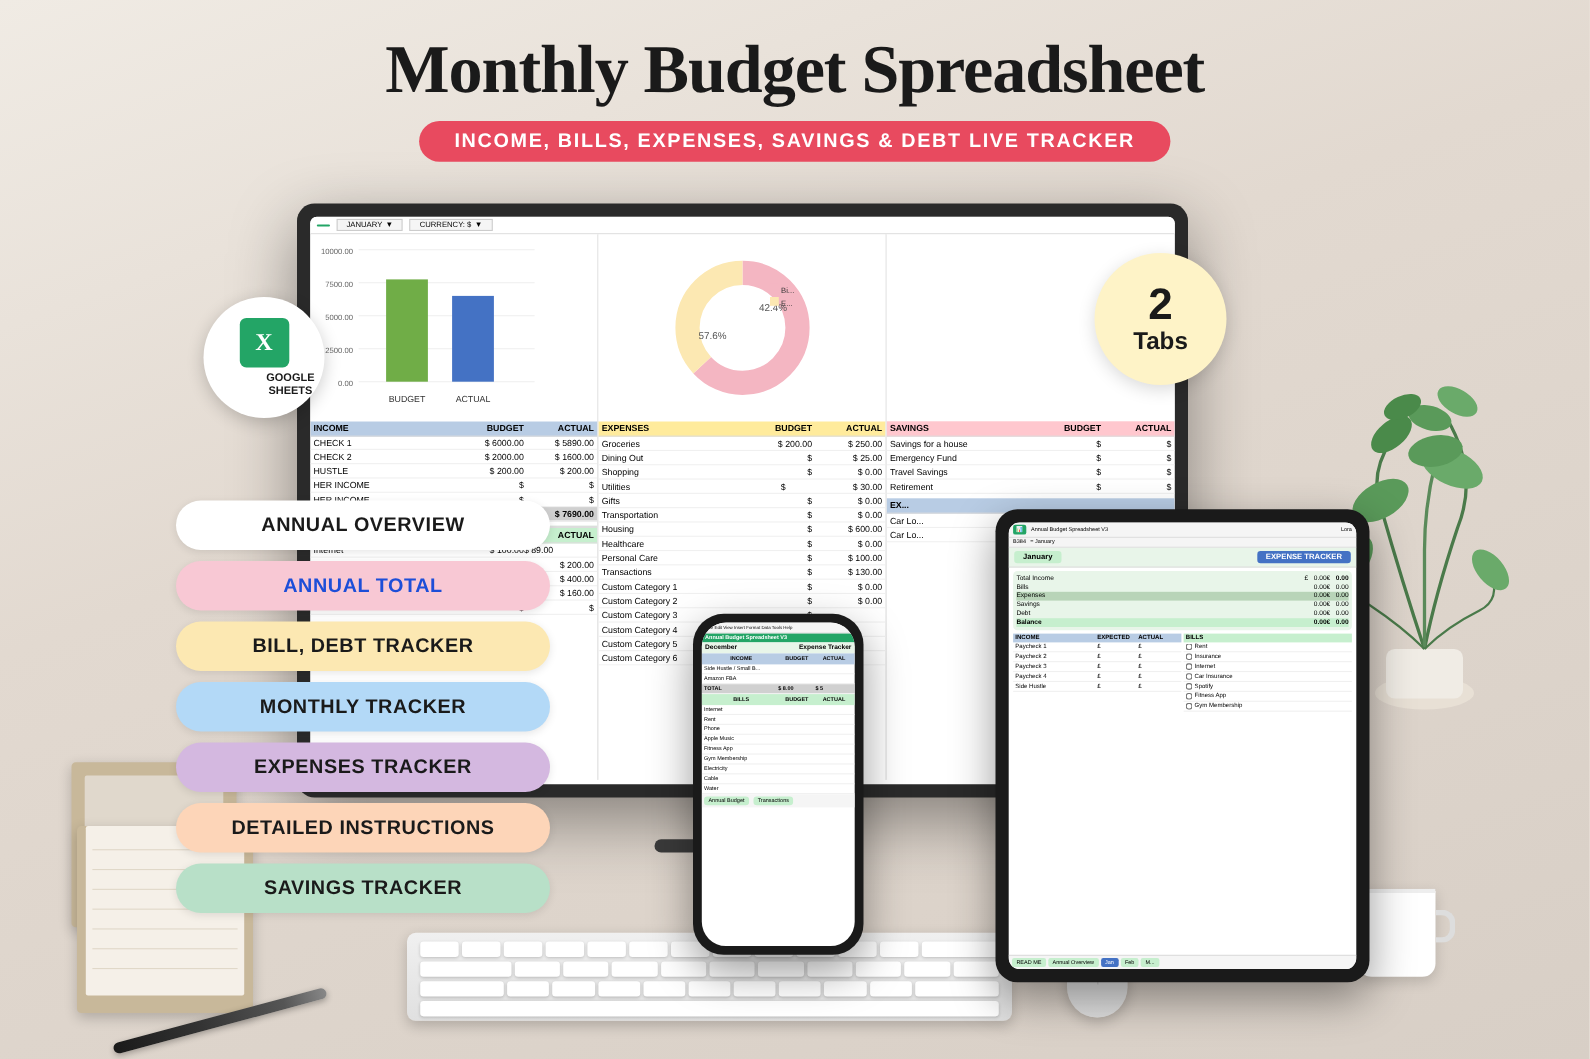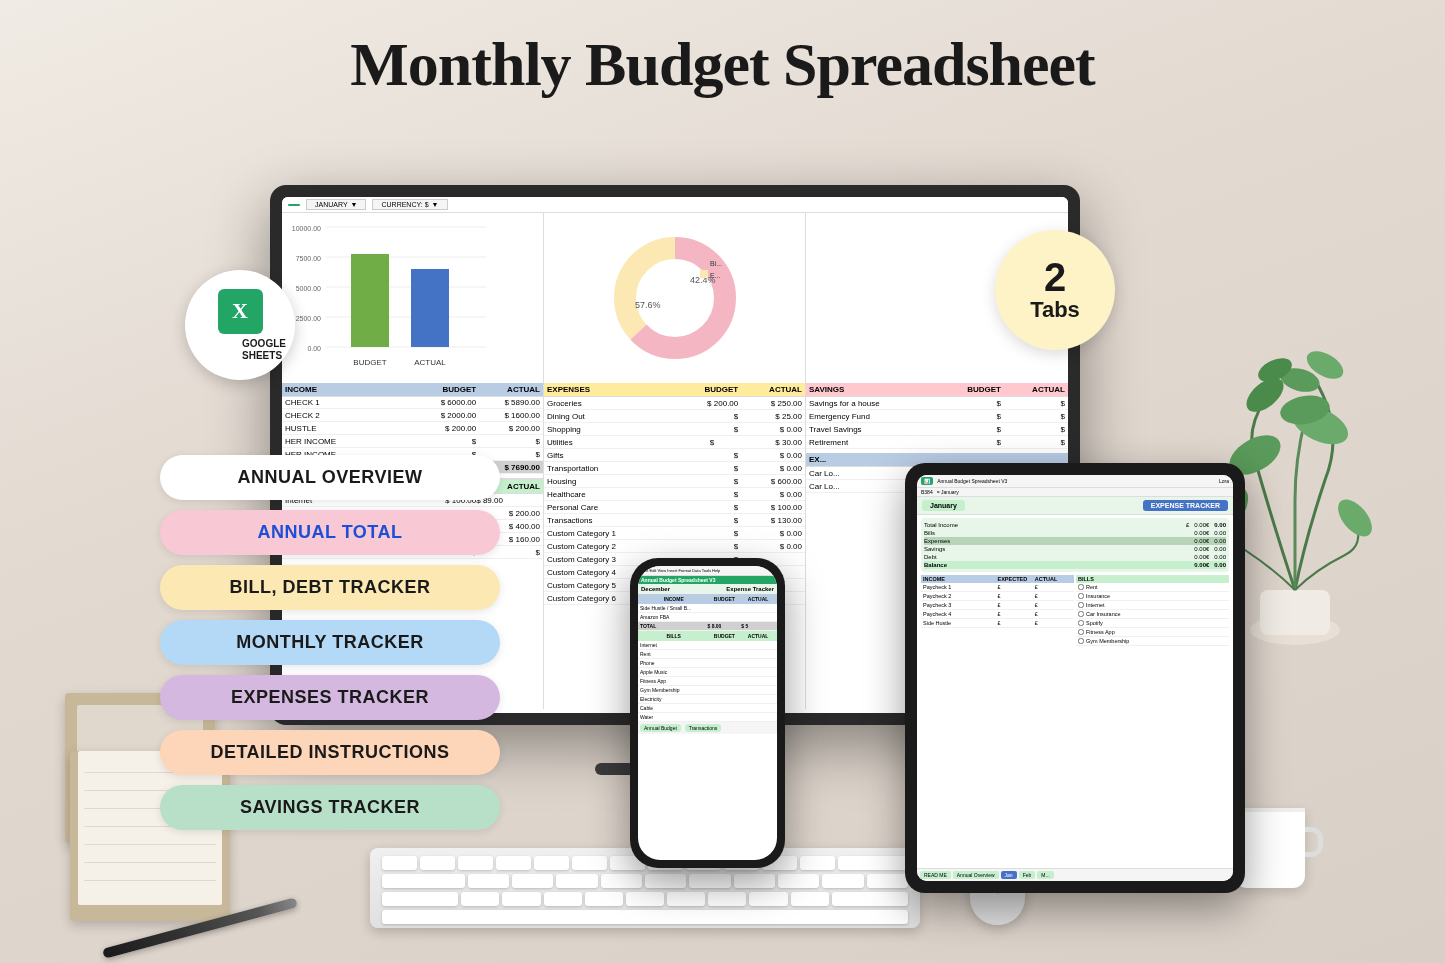--- a/index.html
+++ b/index.html
@@ -118,21 +118,21 @@
       align-items: center;
       justify-content: center;
       color: white;
       font-weight: 900;
       font-size: 22px;
       font-family: serif;
     }
     .gs-text {
       font-size: 10px;
       font-weight: 700;
-      text-align: left;
+      text-align: center;
       margin-top: 4px;
       line-height: 1.2;
       color: #1a1a1a;
       margin-left: 48px;
     }
 
     
     .tabs-badge {
       position: absolute;
       top: 230px;
@@ -457,20 +457,21 @@
     }
 
   </style>
 </head>
 <body>
 
 <div class="bg"></div>
 
 <div class="header">
   <div class="main-title">Monthly Budget Spreadsheet</div>
+  <div class="subtitle-banner">INCOME, BILLS, EXPENSES, SAVINGS &amp; DEBT LIVE TRACKER</div>
 </div>
 
 <div class="monitor">
   <div class="monitor-outer">
     <div class="monitor-screen">
 
       <div class="full-ss">
 
         <div class="ss-top-bar">
           <div class="ss-green-tab"></div>

